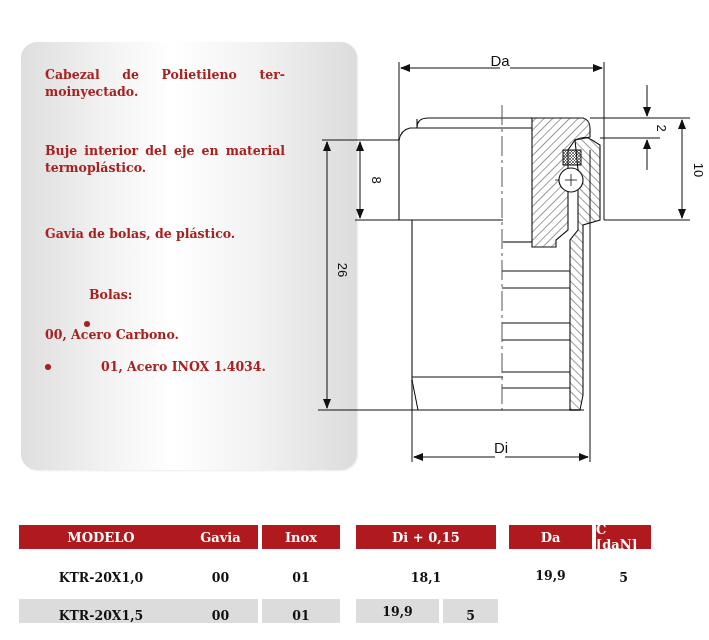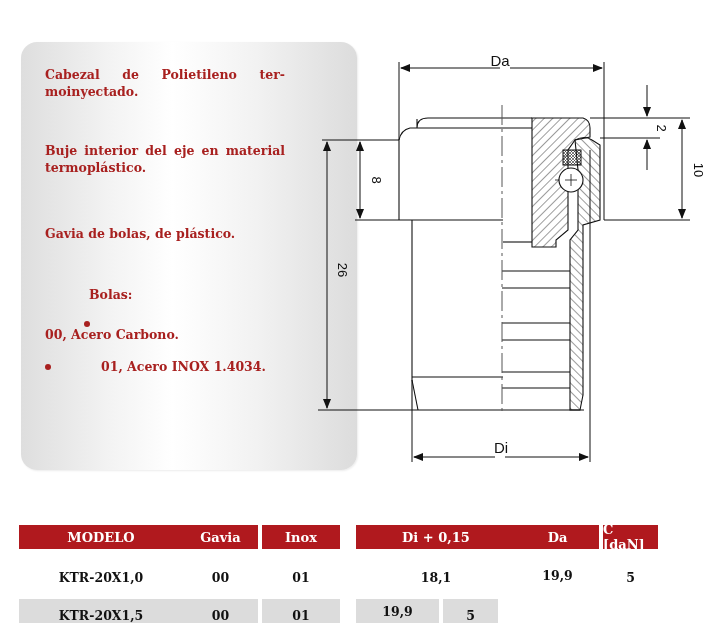--- a/index.html
+++ b/index.html
@@ -34,21 +34,21 @@
     .row { position: absolute; left: 0; height: 24px; display: flex; }
     .cell {
       height: 24px; display: flex; align-items: center; justify-content: center;
       font-weight: bold; font-size: 12.5px; color: #111;
     }
     .hdr .cell { background: #b0191e; color: #ffffff; font-size: 13px; }
     .alt .cell { background: #dcdcdc; }
     .c0 { width: 164px; }
     .c1 { width: 75px; margin-right: 4px; }
     .c2 { width: 78px; margin-right: 16px; }
-    .c3 { width: 160px; margin-right: 0; }
+    .c3 { width: 140px; margin-right: 13px; }
     .c4 { width: 83px; margin-right: 4px; }
     .c5 { width: 55px; }
   </style>
 </head>
 <body>
 
 <div class="info-card">
   <div class="card-text p1">
     <div class="spread">
       <span>Cabezal</span>

